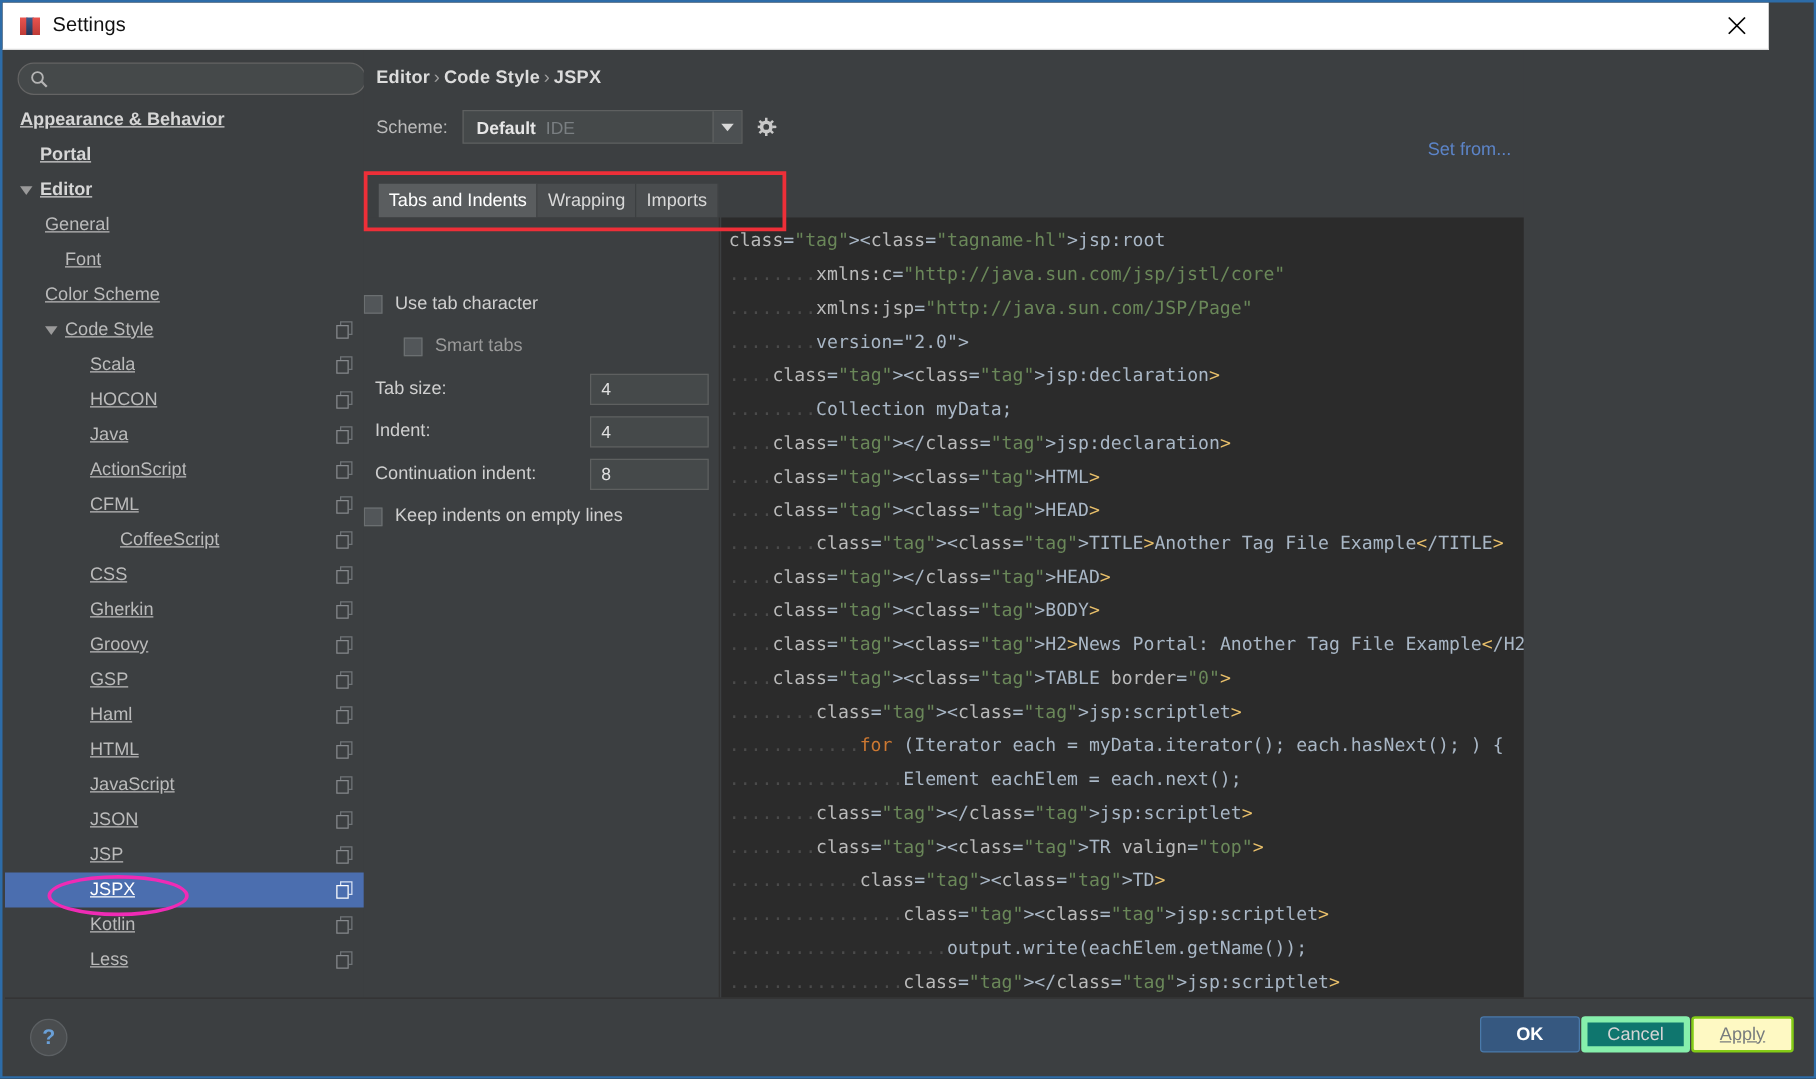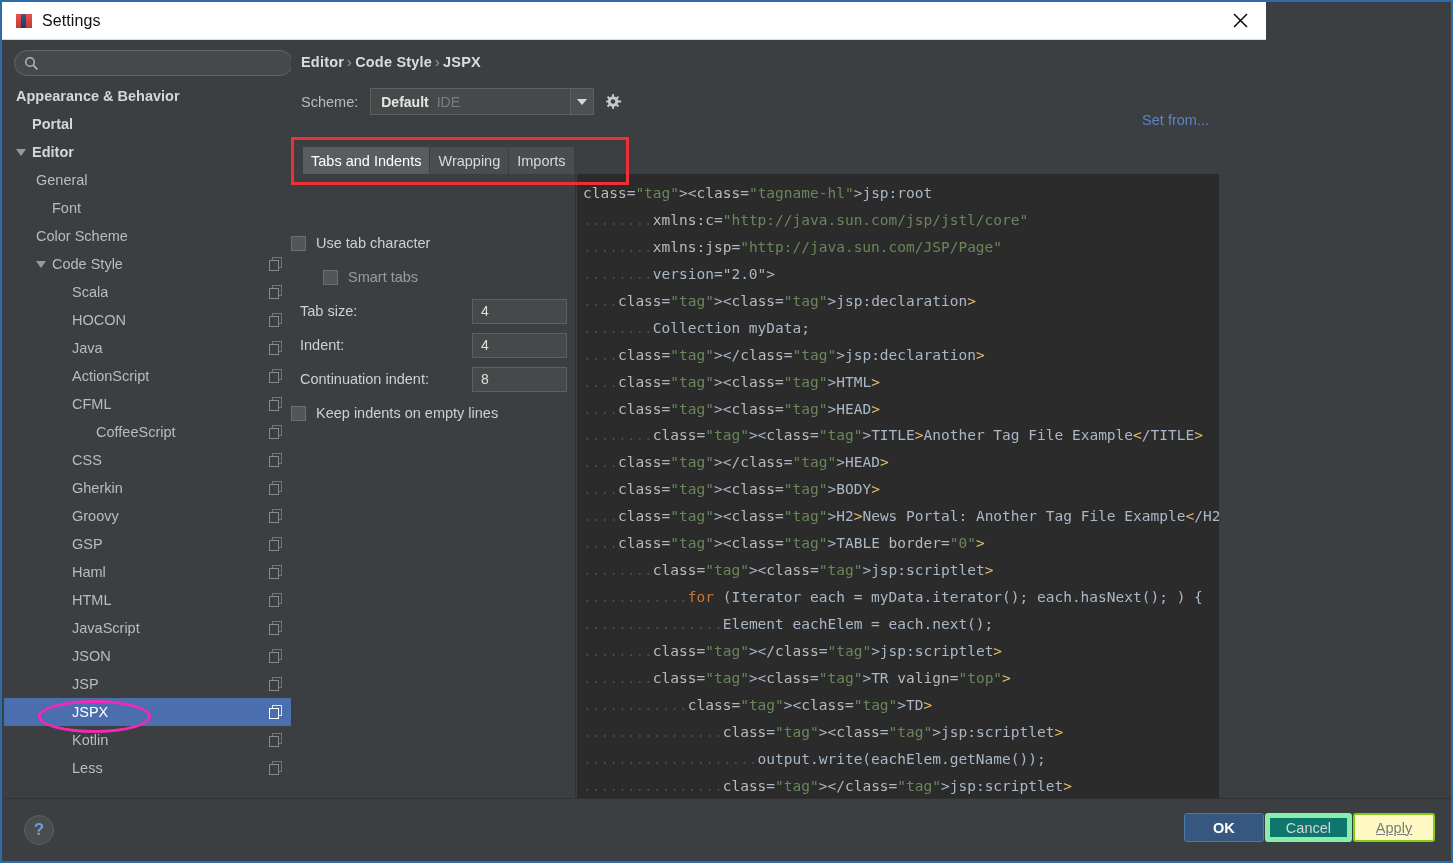--- a/index.html
+++ b/index.html
@@ -13,21 +13,21 @@
     position: relative;
     width: 1453px; height: 863px;
     background: #3c3f41;
     border: 2px solid #2d6ca8;
     overflow: hidden;
   }
 
   
   .titlebar {
     position: absolute; top: 0; left: 0;
-    width: 1264px; height: 38px;
+    width: 1413px; height: 38px;
     background: #ffffff;
     display: flex; align-items: center;
     border-bottom: 1px solid #dcdcdc;
   }
   .title-icon {
     width: 16px; height: 16px; margin-left: 14px; margin-right: 10px;
     position: relative; flex: 0 0 auto;
   }
   .title-icon i {
     position: absolute; display: block; top: 1px; width: 6px; height: 14px;
@@ -82,21 +82,21 @@
   .tw {
     width: 11px; height: 11px; flex: 0 0 auto;
     position: relative; margin-right: 5px;
   }
   .tw.down::before {
     content: ""; position: absolute; left: 0px; top: 2px;
     border-top: 7px solid #9a9a9a;
     border-left: 5px solid transparent;
     border-right: 5px solid transparent;
   }
-  .tree-label { overflow: hidden; text-overflow: ellipsis; }
+  .tree-label { overflow: hidden; text-overflow: ellipsis; text-decoration: underline; }
   .copy-ico {
     position: absolute; right: 20px; top: 50%; transform: translateY(-50%);
     width: 14px; height: 14px; opacity: .55;
   }
   .tree-row.selected .copy-ico { opacity: 1; }
   .copy-ico .r1 {
     position: absolute; left: 3px; top: 0; width: 10px; height: 11px;
     border: 1px solid #9aa0a6;
   }
   .copy-ico .r2 {

